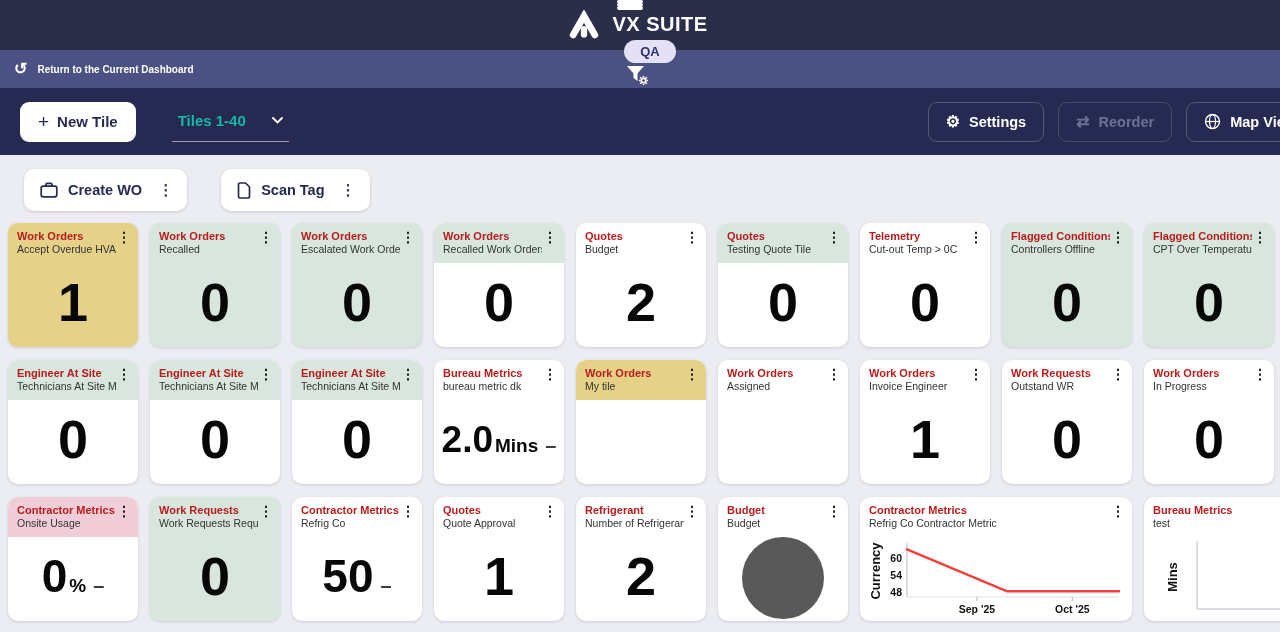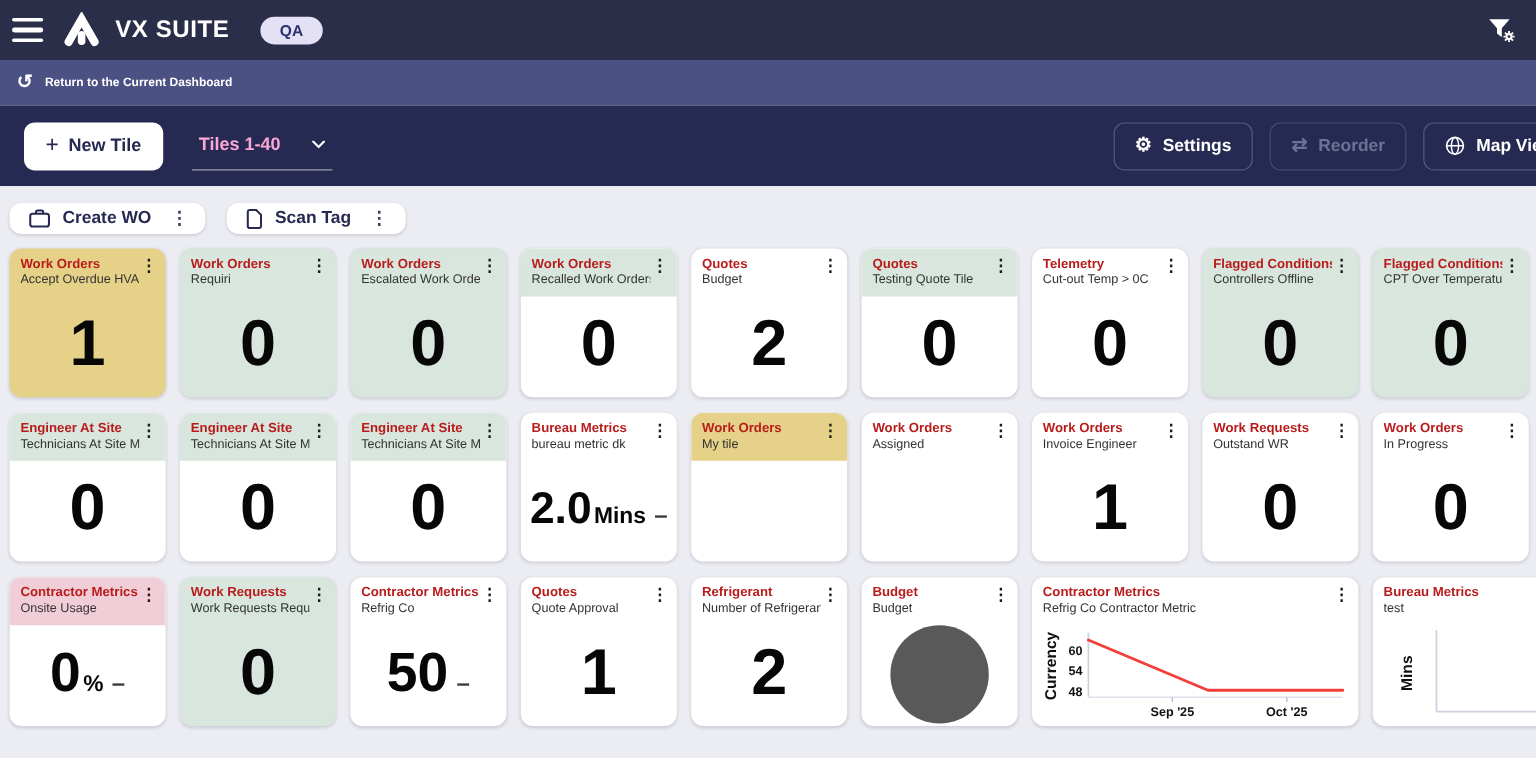--- a/index.html
+++ b/index.html
@@ -1,55 +1,55 @@
 <!DOCTYPE html>
 <html><head>
 <meta charset="utf-8">
 <style>
   * { margin:0; padding:0; box-sizing:border-box; }
   html,body { width:1280px; height:632px; overflow:hidden; background:#ecedf2;
     font-family:"Liberation Sans", sans-serif; }
 
   
-  .navbar { height:50px; background:#2b2e49; display:flex; align-items:center; padding:0 16px 0 10px; }
+  .navbar { height:50px; background:#2b2e49; display:flex; align-items:center; padding:0 16px 0 10px;flex-direction:column; }
   .hamburger { width:26px; height:20px; display:flex; flex-direction:column; justify-content:space-between; cursor:pointer; margin-right:14px; }
   .hamburger span { display:block; height:3.2px; background:#fff; border-radius:2px; }
   .brand-wrap { display:flex; align-items:center; gap:10px; }
   .brand { color:#fff; font-size:20px; font-weight:bold; letter-spacing:.5px; }
   .env-pill { background:#e4e1f6; color:#2d3170; font-weight:bold; font-size:13px;
     padding:4px 16px; border-radius:14px; margin-left:26px; }
   .nav-spacer { flex:1; }
   .filter-icon { position:relative; width:26px; height:24px; }
 
   
   .return-bar { height:38px; background:#4c5183; display:flex; align-items:center; padding:0 14px; color:#fff; cursor:pointer; }
   .return-icon { font-size:16px; font-weight:bold; margin-right:10px; transform:translateY(-1px); }
   .return-label { font-size:10px; font-weight:bold; }
 
   
   .toolbar { height:67px; background:#262a52; display:flex; align-items:center; padding:0 0 0 20px; }
   .btn-newtile { background:#fff; color:#262a52; border:none; border-radius:9px; height:40px;
     padding:0 18px; font-size:15px; font-weight:bold; display:flex; align-items:center; gap:8px; cursor:pointer;
     font-family:"Liberation Sans", sans-serif; }
   .btn-newtile .plus { font-size:19px; font-weight:normal; }
-  .tb-select { display:flex; align-items:center; gap:26px; color:#f9a8d4; font-size:15px; font-weight:bold;
-    border-bottom:1px solid rgba(255,255,255,.55); padding:10px 6px 12px 6px; margin-left:24px; cursor:pointer; }
+  .tb-select { display:flex; align-items:center; gap:26px; color:#14b8a6; font-size:15px; font-weight:bold;
+    border-bottom:1px solid rgba(255,255,255,.55); padding:10px 6px 12px 6px; margin-left:36px; cursor:pointer; }
   .chev { width:11px; height:7px; }
   .tb-right { margin-left:auto; display:flex; gap:14px; margin-right:-34px; }
   .tb-btn { background:transparent; border:1px solid #535878; border-radius:9px; height:40px; padding:0 17px;
     color:#fff; font-size:14.5px; font-weight:bold; display:flex; align-items:center; gap:9px; cursor:pointer; white-space:nowrap;
     font-family:"Liberation Sans", sans-serif; }
   .tb-btn.disabled { color:#6d7294; border-color:#464b6e; cursor:default; }
   .tb-btn .g-icon { font-size:16px; line-height:1; }
 
   
   .action-row { display:flex; gap:18px; padding:14px 0 0 8px; }
-  .action-btn { background:#fff; border:none; border-radius:10px; height:26px; padding:0 14px 0 16px;
+  .action-btn { background:#fff; border:none; border-radius:10px; height:42px; padding:0 14px 0 16px;
     display:flex; align-items:center; gap:10px; box-shadow:0 1px 3px rgba(30,30,60,.18); cursor:pointer;
-    color:#262a52; font-size:14.5px; font-weight:bold; font-family:"Liberation Sans", sans-serif; }
+    color:#262a52; font-size:14.5px; font-weight:bold; font-family:"Liberation Sans", sans-serif;margin-left:16px; }
   .action-btn .kebab { color:#3a3f63; font-size:15px; font-weight:bold; margin-left:6px; }
 
   
   .tile-grid { display:grid; grid-template-columns:repeat(10,130px); grid-auto-rows:124px;
     column-gap:12px; row-gap:13px; padding:12px 0 0 8px; width:1430px; }
   .tile { background:#fff; border-radius:10px; box-shadow:0 1px 3px rgba(30,30,60,.16);
     position:relative; display:flex; flex-direction:column; overflow:hidden; cursor:pointer; }
   .tile.full-yellow { background:#e6d188; }
   .tile.full-mint { background:#d8e6de; }
   .tile.header-yellow .tile-head { background:#e6d188; }
@@ -172,21 +172,21 @@
       <span class="tile-kebab">⋮</span>
       <div class="tile-body">
         <div class="val-row">
           <span class="tile-value v-lg">1</span>
         </div>
       </div>
     </div>
     <div class="tile full-mint" style="grid-row: 1;">
       <div class="tile-head">
         <div class="tile-title">Work Orders</div>
-        <div class="tile-sub">Requiri</div>
+        <div class="tile-sub">Recalled</div>
       </div>
       <span class="tile-kebab">⋮</span>
       <div class="tile-body">
         <div class="val-row">
           <span class="tile-value v-lg">0</span>
         </div>
       </div>
     </div>
     <div class="tile full-mint" style="grid-row: 1;">
       <div class="tile-head">

